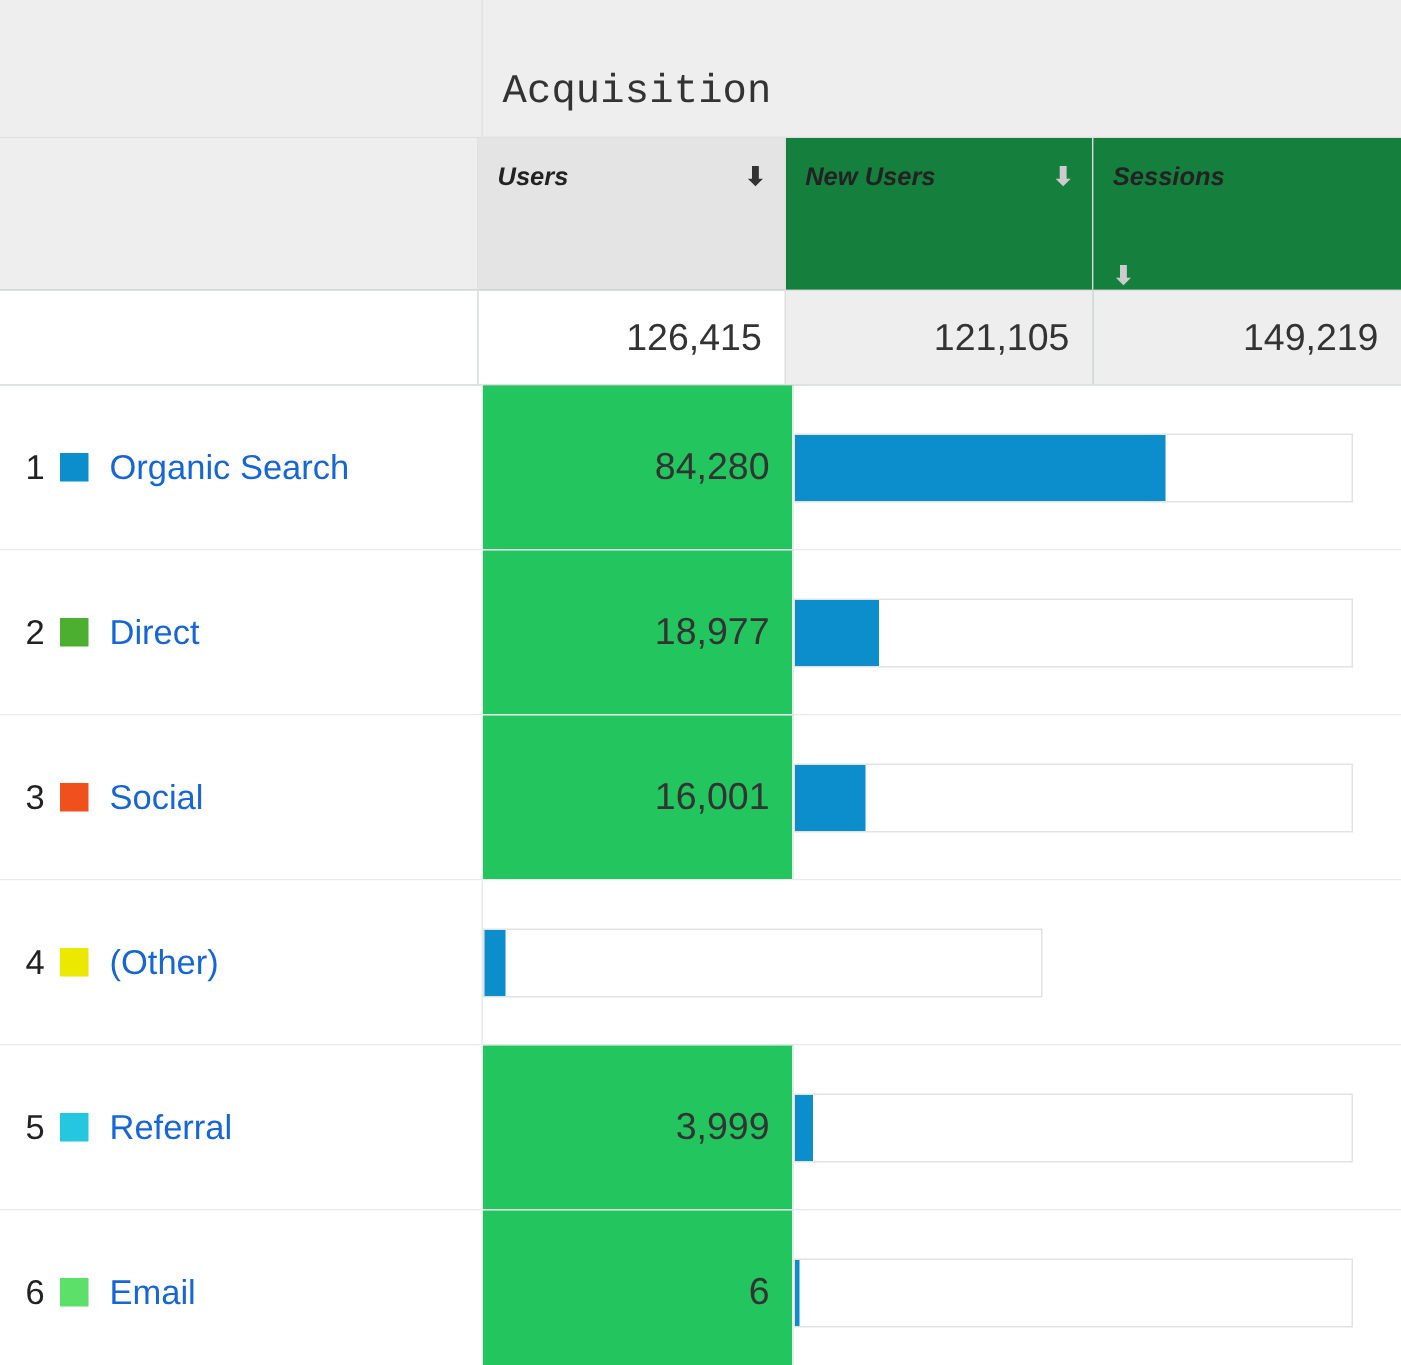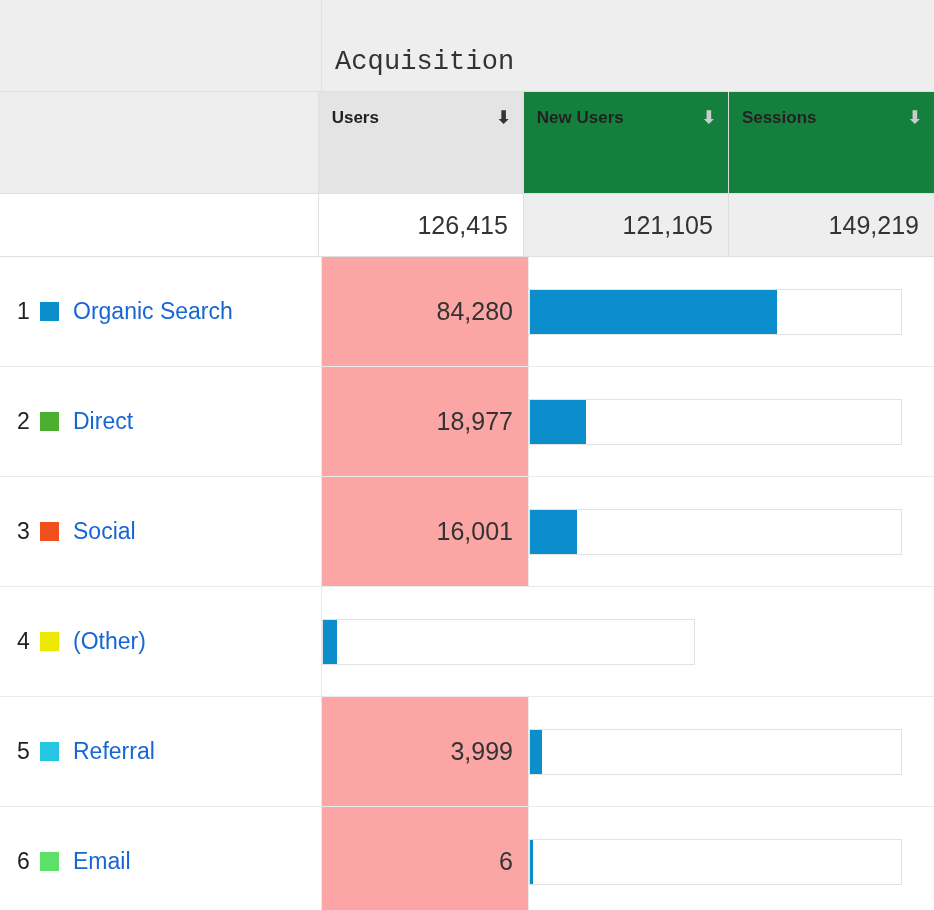--- a/index.html
+++ b/index.html
@@ -62,26 +62,27 @@
     position: relative;
     padding: 16px 12px 0 13px;
     display: flex;
     align-items: flex-start;
     justify-content: space-between;
     border-right: 1px solid #dddddd;
   }
   .ch-cell.active {
     background: #e4e4e4;
   }
-  .ch-cell:last-child { border-right: none; }
+  .ch-cell:last-child { border-right: none; flex-direction: column; }
   .ch-label {
     font-size: 17px;
     font-weight: bold;
     color: #222222;
     line-height: 20px;
+    font-style: italic;
   }
   .sort-arrow {
     font-size: 17px;
     line-height: 19px;
     color: #cccccc;
     font-weight: bold;
   }
   .sort-arrow.active { color: #333333; }
 
   
@@ -141,21 +142,21 @@
     flex: 0 0 auto;
     display: inline-block;
   }
   .chan-name {
     font-size: 23px;
     color: #1766d6;
     white-space: nowrap;
   }
   .cell-users {
     width: 207px;
-    background: #fca5a5;
+    background: #22c55e;
     display: flex;
     align-items: center;
     justify-content: flex-end;
     padding-right: 15px;
     font-size: 25px;
     color: #333333;
     border-right: 1px solid #eaeaea;
   }
   .cell-bar {
     flex: 1;

